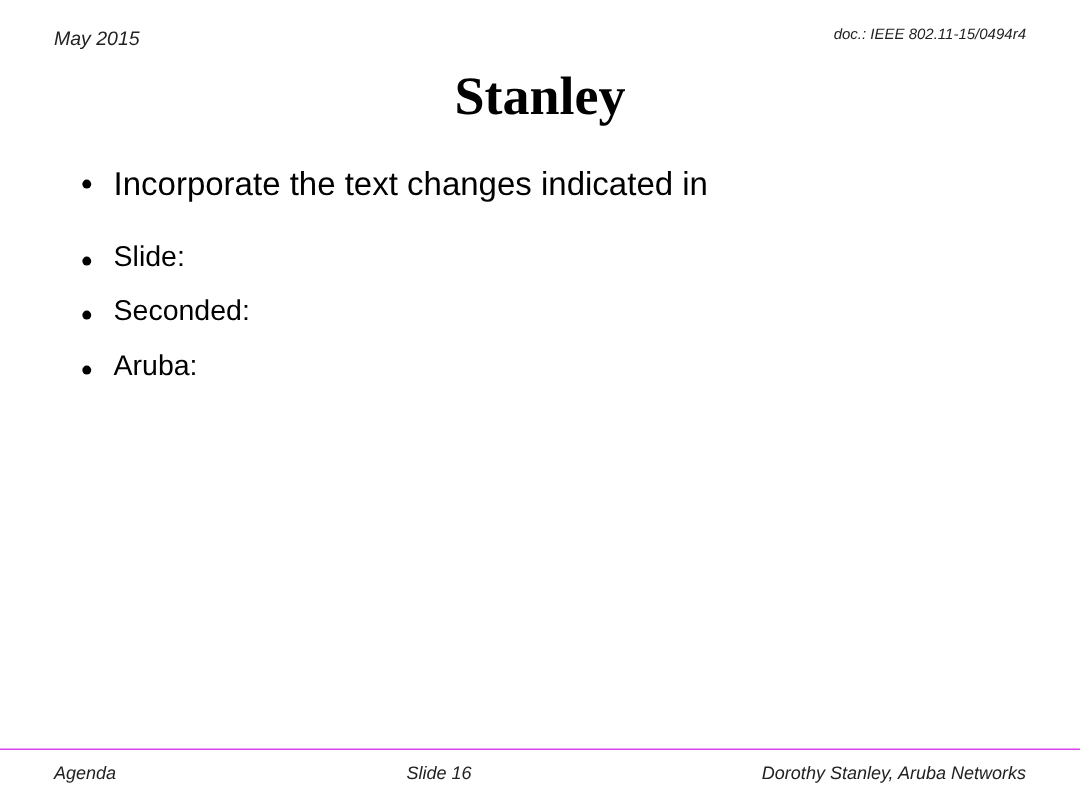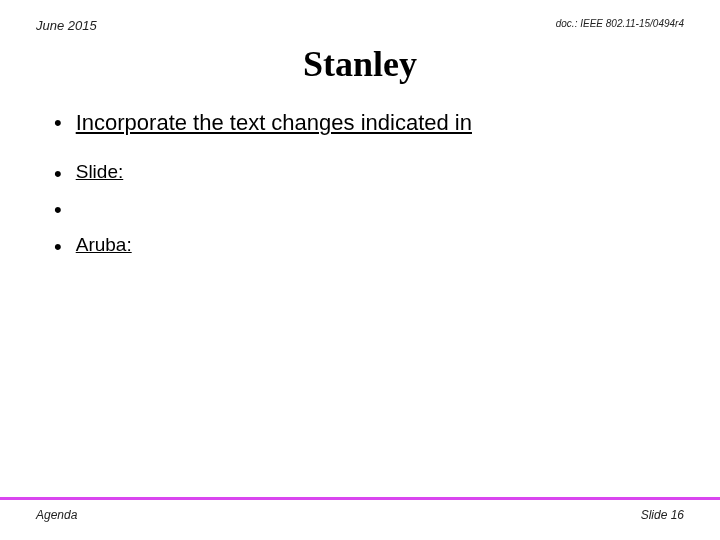--- a/index.html
+++ b/index.html
@@ -71,21 +71,20 @@
 
     .bullet-item .bullet {
       margin-right: 14px;
       font-size: 22px;
       line-height: 1.3;
       flex-shrink: 0;
     }
 
     .bullet-item .text {
       line-height: 1.3;
-      text-decoration: underline;
     }
 
     .bullet-large {
       font-size: 22px;
       margin-bottom: 22px;
     }
 
     .bullet-small {
       font-size: 19px;
       margin-bottom: 8px;
@@ -96,21 +95,21 @@
     }
 
     .footer {
       position: absolute;
       bottom: 18px;
       left: 0;
       right: 0;
       display: flex;
       justify-content: space-between;
       padding: 0 36px;
-      border-top: 3px solid #d946ef;
+      border-top: 1px solid #d946ef;
       padding-top: 8px;
     }
 
     .footer-left {
       font-size: 12px;
       color: #222;
       font-style: italic;
     }
 
     .footer-center {
@@ -123,46 +122,48 @@
       font-size: 12px;
       color: #222;
       font-style: italic;
     }
   </style>
 </head>
 <body>
 
 <div class="slide">
   <div class="header">
-    <span class="header-left">June 2015</span>
+    <span class="header-left">May 2015</span>
     <span class="header-right">doc.: IEEE 802.11-15/0494r4</span>
   </div>
 
   <div class="title-section">
     <span class="title">Stanley</span>
   </div>
 
   <div class="content">
     <div class="bullet-item bullet-large">
       <span class="bullet">•</span>
       <span class="text">Incorporate the text changes indicated in</span>
     </div>
 
     <div class="small-bullets">
       <div class="bullet-item bullet-small">
         <span class="bullet">•</span>
         <span class="text">Slide:</span>
       </div>
       <div class="bullet-item bullet-small">
         <span class="bullet">•</span>
+        <span class="text">Seconded:</span>
       </div>
       <div class="bullet-item bullet-small">
         <span class="bullet">•</span>
         <span class="text">Aruba:</span>
       </div>
     </div>
   </div>
 
   <div class="footer">
     <span class="footer-left">Agenda</span>
     <span class="footer-center">Slide 16</span>
+    <span class="footer-right">Dorothy Stanley, Aruba Networks</span>
   </div>
 </div>
 
 </body></html>

